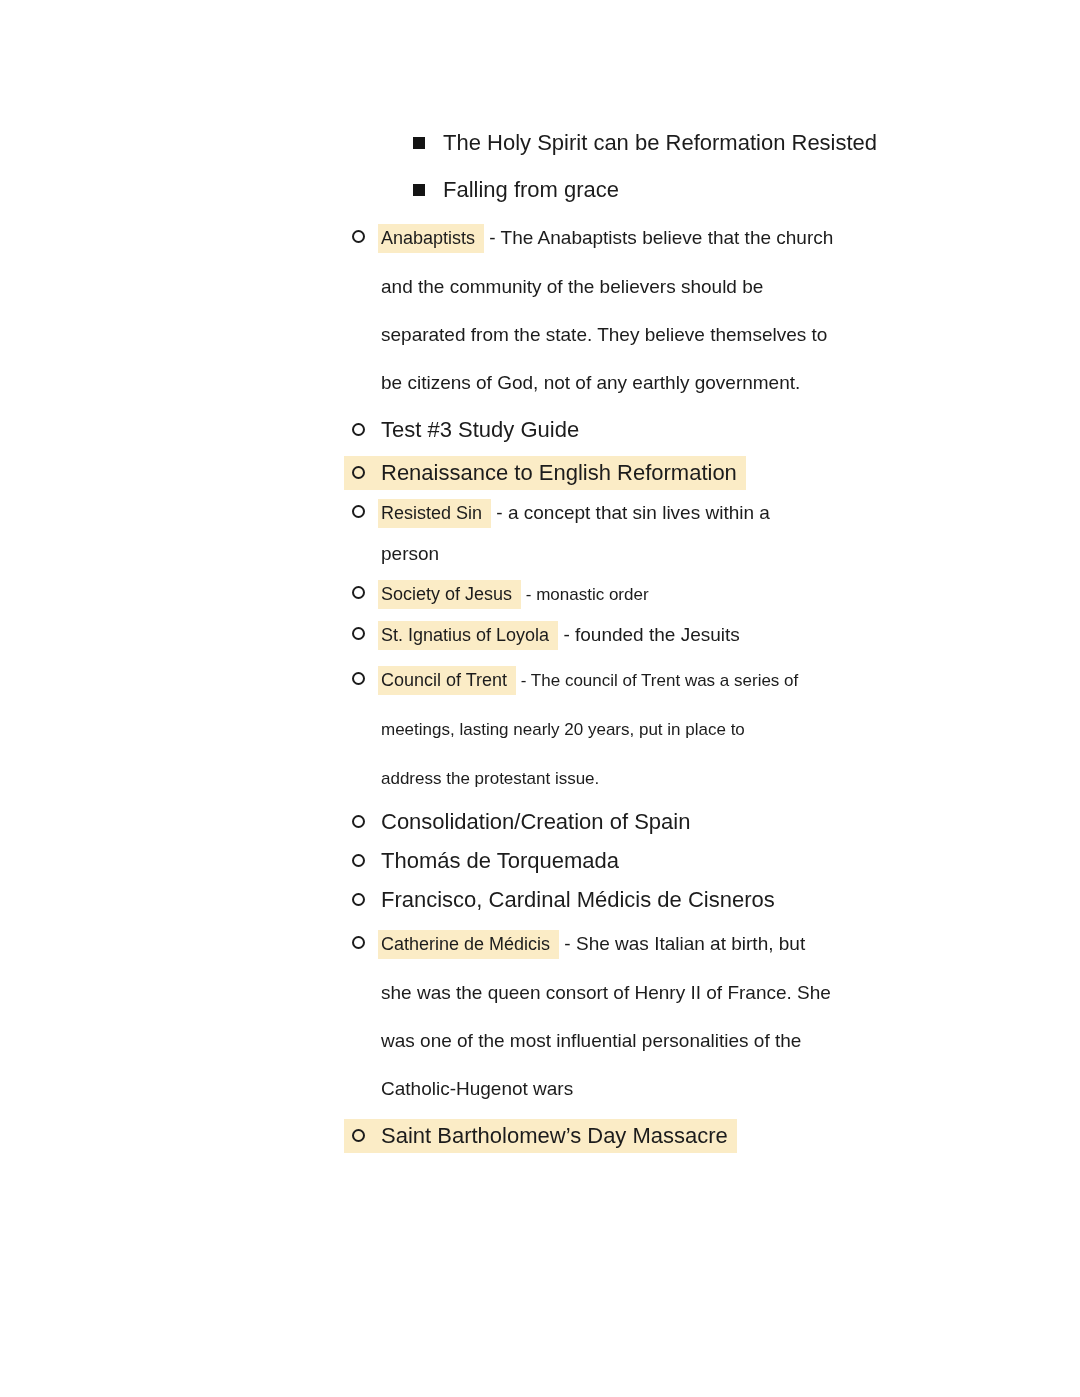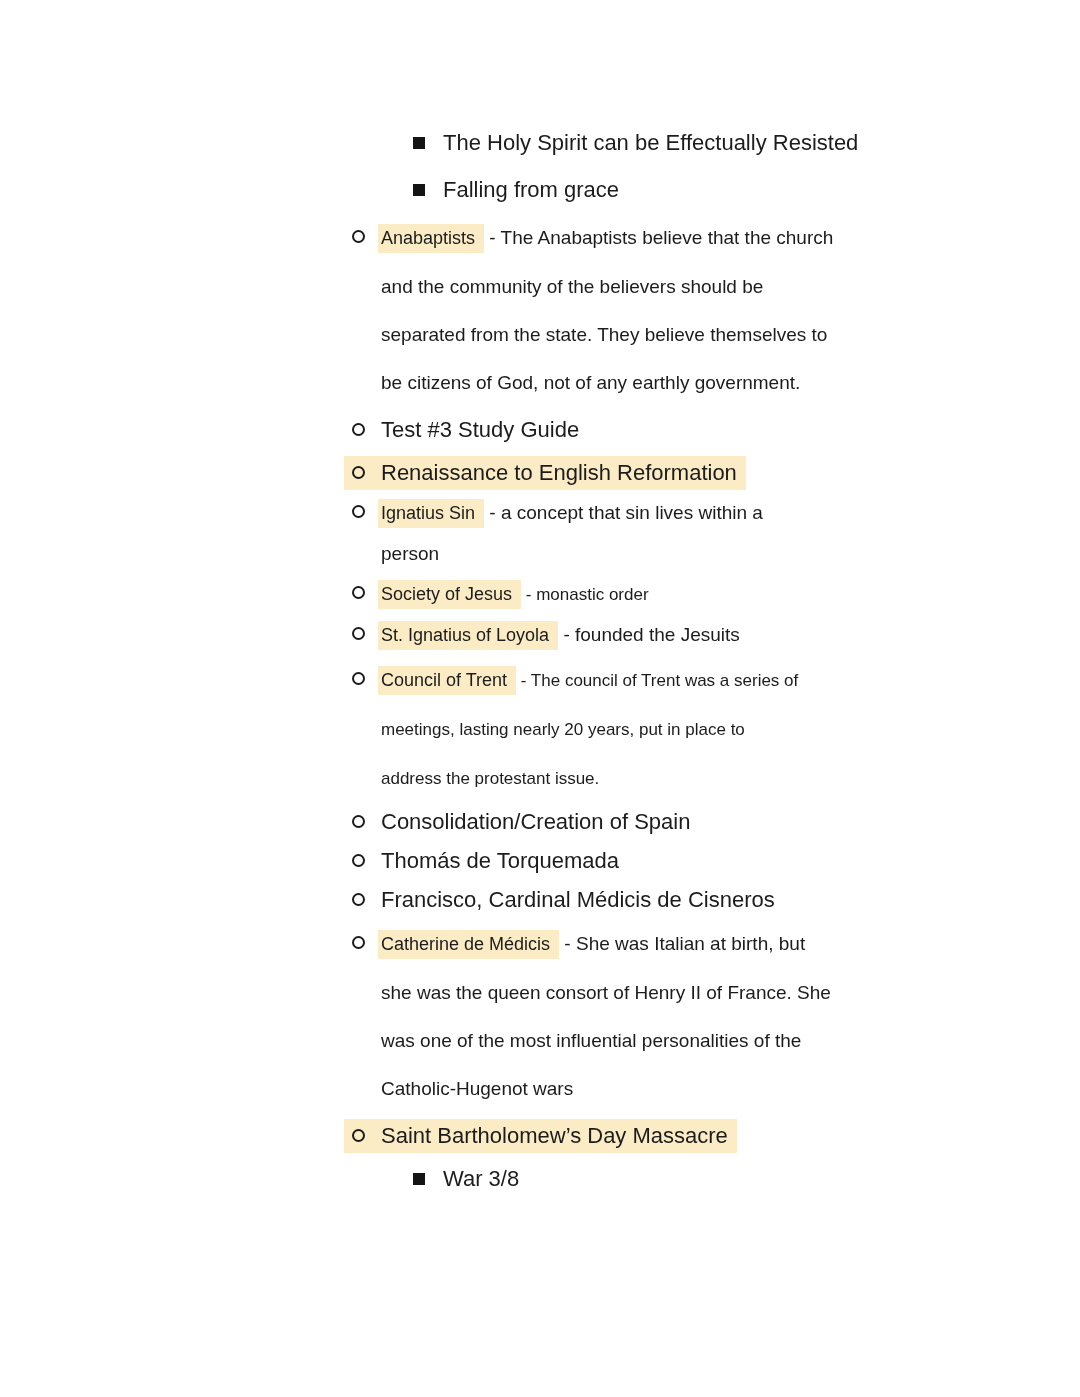--- a/index.html
+++ b/index.html
@@ -59,34 +59,34 @@
     margin-left: -37px;
     padding: 4px 9px 5px 37px;
   }
 </style>
 </head>
 <body style="background: rgb(255, 255, 255); color: rgb(28, 28, 28);">
 
 <div class="doc">
 
 
-  <div class="li lv3 lh47"><span class="bullet square"></span><span class="txt">The Holy Spirit can be Effectually Resisted</span></div>
+  <div class="li lv3 lh47"><span class="bullet square"></span><span class="txt">The Holy Spirit can be Reformation Resisted</span></div>
 
   <div class="li lv3 lh47"><span class="bullet square"></span><span class="txt">Falling from grace</span></div>
 
   <div class="li lv2 lh47"><span class="bullet circle"></span><span class="term hl">Anabaptists</span><span class="desc"> - The Anabaptists believe that the church
 and the community of the believers should be
 separated from the state. They believe themselves to
 be citizens of God, not of any earthly government.</span></div>
 
   <div class="li lv2 lh47"><span class="bullet circle"></span><span class="txt">Test #3 Study Guide</span></div>
 
   <div class="li lv2 lh39"><span class="bullet circle"></span><span class="hlline"><span class="txt">Renaissance to English Reformation</span></span></div>
 
-  <div class="li lv2 lh39"><span class="bullet circle"></span><span class="term hl">Ignatius Sin</span><span class="desc"> - a concept that sin lives within a
+  <div class="li lv2 lh39"><span class="bullet circle"></span><span class="term hl">Resisted Sin</span><span class="desc"> - a concept that sin lives within a
 person</span></div>
 
   <div class="li lv2 lh39"><span class="bullet circle"></span><span class="term hl">Society of Jesus</span><span class="desc desc-sm"> - monastic order</span></div>
 
   <div class="li lv2 lh39"><span class="bullet circle"></span><span class="term hl">St. Ignatius of Loyola</span><span class="desc"> - founded the Jesuits</span></div>
 
   <div class="li lv2 lh47"><span class="bullet circle"></span><span class="term hl">Council of Trent</span><span class="desc desc-sm"> - The council of Trent was a series of
 meetings, lasting nearly 20 years, put in place to
 address the protestant issue.</span></div>
 
@@ -96,15 +96,14 @@
 
   <div class="li lv2 lh39"><span class="bullet circle"></span><span class="txt">Francisco, Cardinal Médicis de Cisneros</span></div>
 
   <div class="li lv2 lh47"><span class="bullet circle"></span><span class="term hl">Catherine de Médicis</span><span class="desc"> - She was Italian at birth, but
 she was the queen consort of Henry II of France. She
 was one of the most influential personalities of the
 Catholic-Hugenot wars</span></div>
 
   <div class="li lv2 lh47"><span class="bullet circle"></span><span class="hlline"><span class="txt">Saint Bartholomew’s Day Massacre</span></span></div>
 
-  <div class="li lv3 lh39"><span class="bullet square"></span><span class="txt">War 3/8</span></div>
 
 </div>
 
 </body></html>

